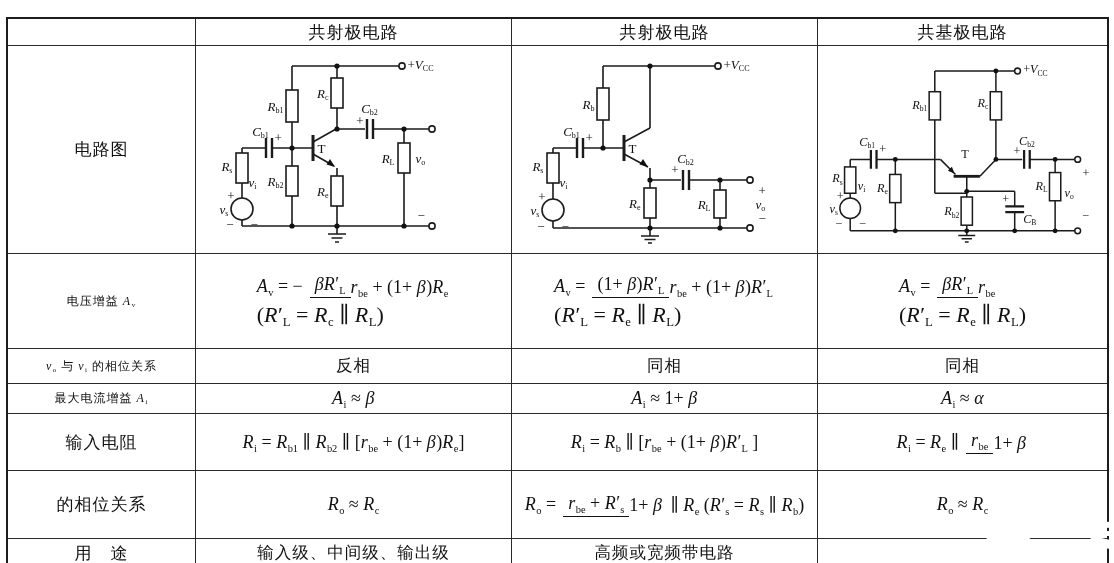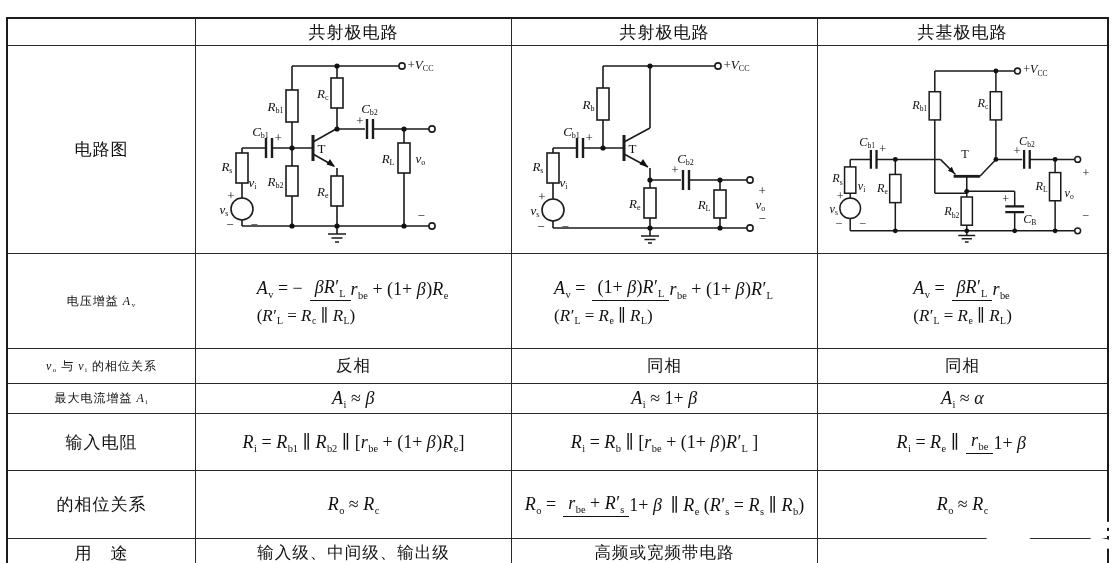--- a/index.html
+++ b/index.html
@@ -22,21 +22,21 @@
   .m{font-family:"Liberation Serif","DejaVu Serif",serif;font-size:18px;white-space:nowrap;}
   .m i{font-style:italic;padding-right:0.5px;}
   .m sub{font-size:0.58em;font-style:normal;line-height:0;vertical-align:-0.35em;}
   .fcell{display:flex;flex-direction:column;align-items:flex-start;}
   .fline{display:flex;align-items:center;justify-content:center;}
   .fline .pre{margin-right:5px;}
   .fline .post{margin-left:6px;}
   .frac{display:inline-flex;flex-direction:row;align-items:center;vertical-align:middle;margin:0 2px;}
   .frac .num{border-bottom:1.4px solid #111;padding:0 5px 2px;}
   .frac .den{padding-top:2px;}
-  .fnote{margin-top:4px;font-size:17px;}
+  .fnote{margin-top:4px;font-size:22px;}
   .lab .m{font-size:12px;}
   
   .circ{position:relative;width:300px;height:204px;flex:none;}
   .circ svg{position:absolute;left:0;top:0;}
   .cl{position:absolute;white-space:nowrap;font-size:13px;color:#111;
       transform:translate(-50%,-50%);line-height:1;}
   .cl i{font-style:italic;}
   .cl sub{font-size:0.62em;font-style:normal;line-height:0;vertical-align:-0.3em;}
   .cl.la{transform:translate(0,-50%);}
   .cl.ra{transform:translate(-100%,-50%);}

